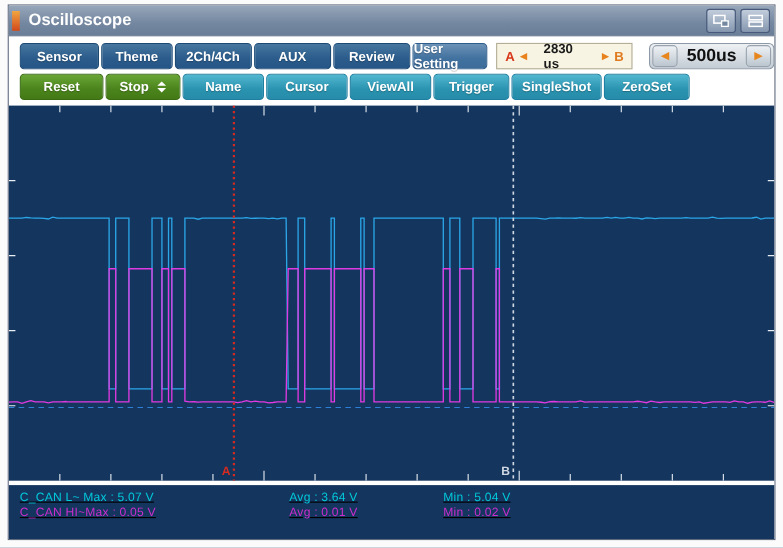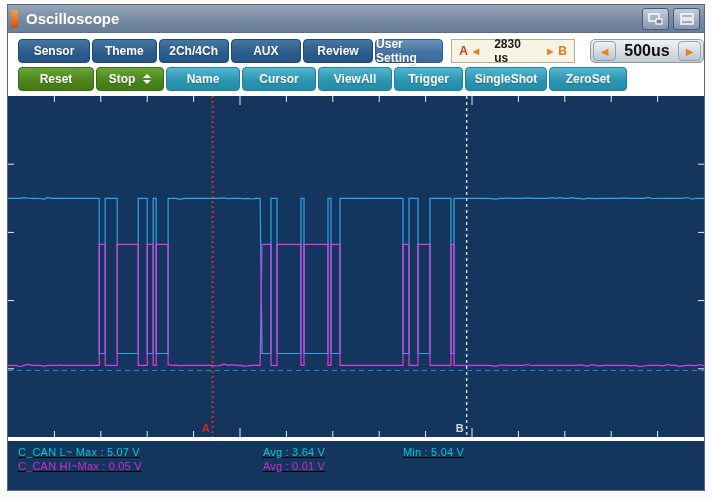--- a/index.html
+++ b/index.html
@@ -189,15 +189,16 @@
 
   <div class="statusbar">
     <div class="status-row" style="color: rgb(0, 201, 218);">
       <span>C_CAN L~ Max : 5.07 V</span>
       <span>Avg : 3.64 V</span>
       <span>Min : 5.04 V</span>
     </div>
     <div class="status-row" style="color: rgb(204, 46, 204);">
       <span>C_CAN HI~Max : 0.05 V</span>
       <span>Avg : 0.01 V</span>
+      <span>Min : 0.02 V</span>
     </div>
   </div>
 </div>
 
 </body></html>

